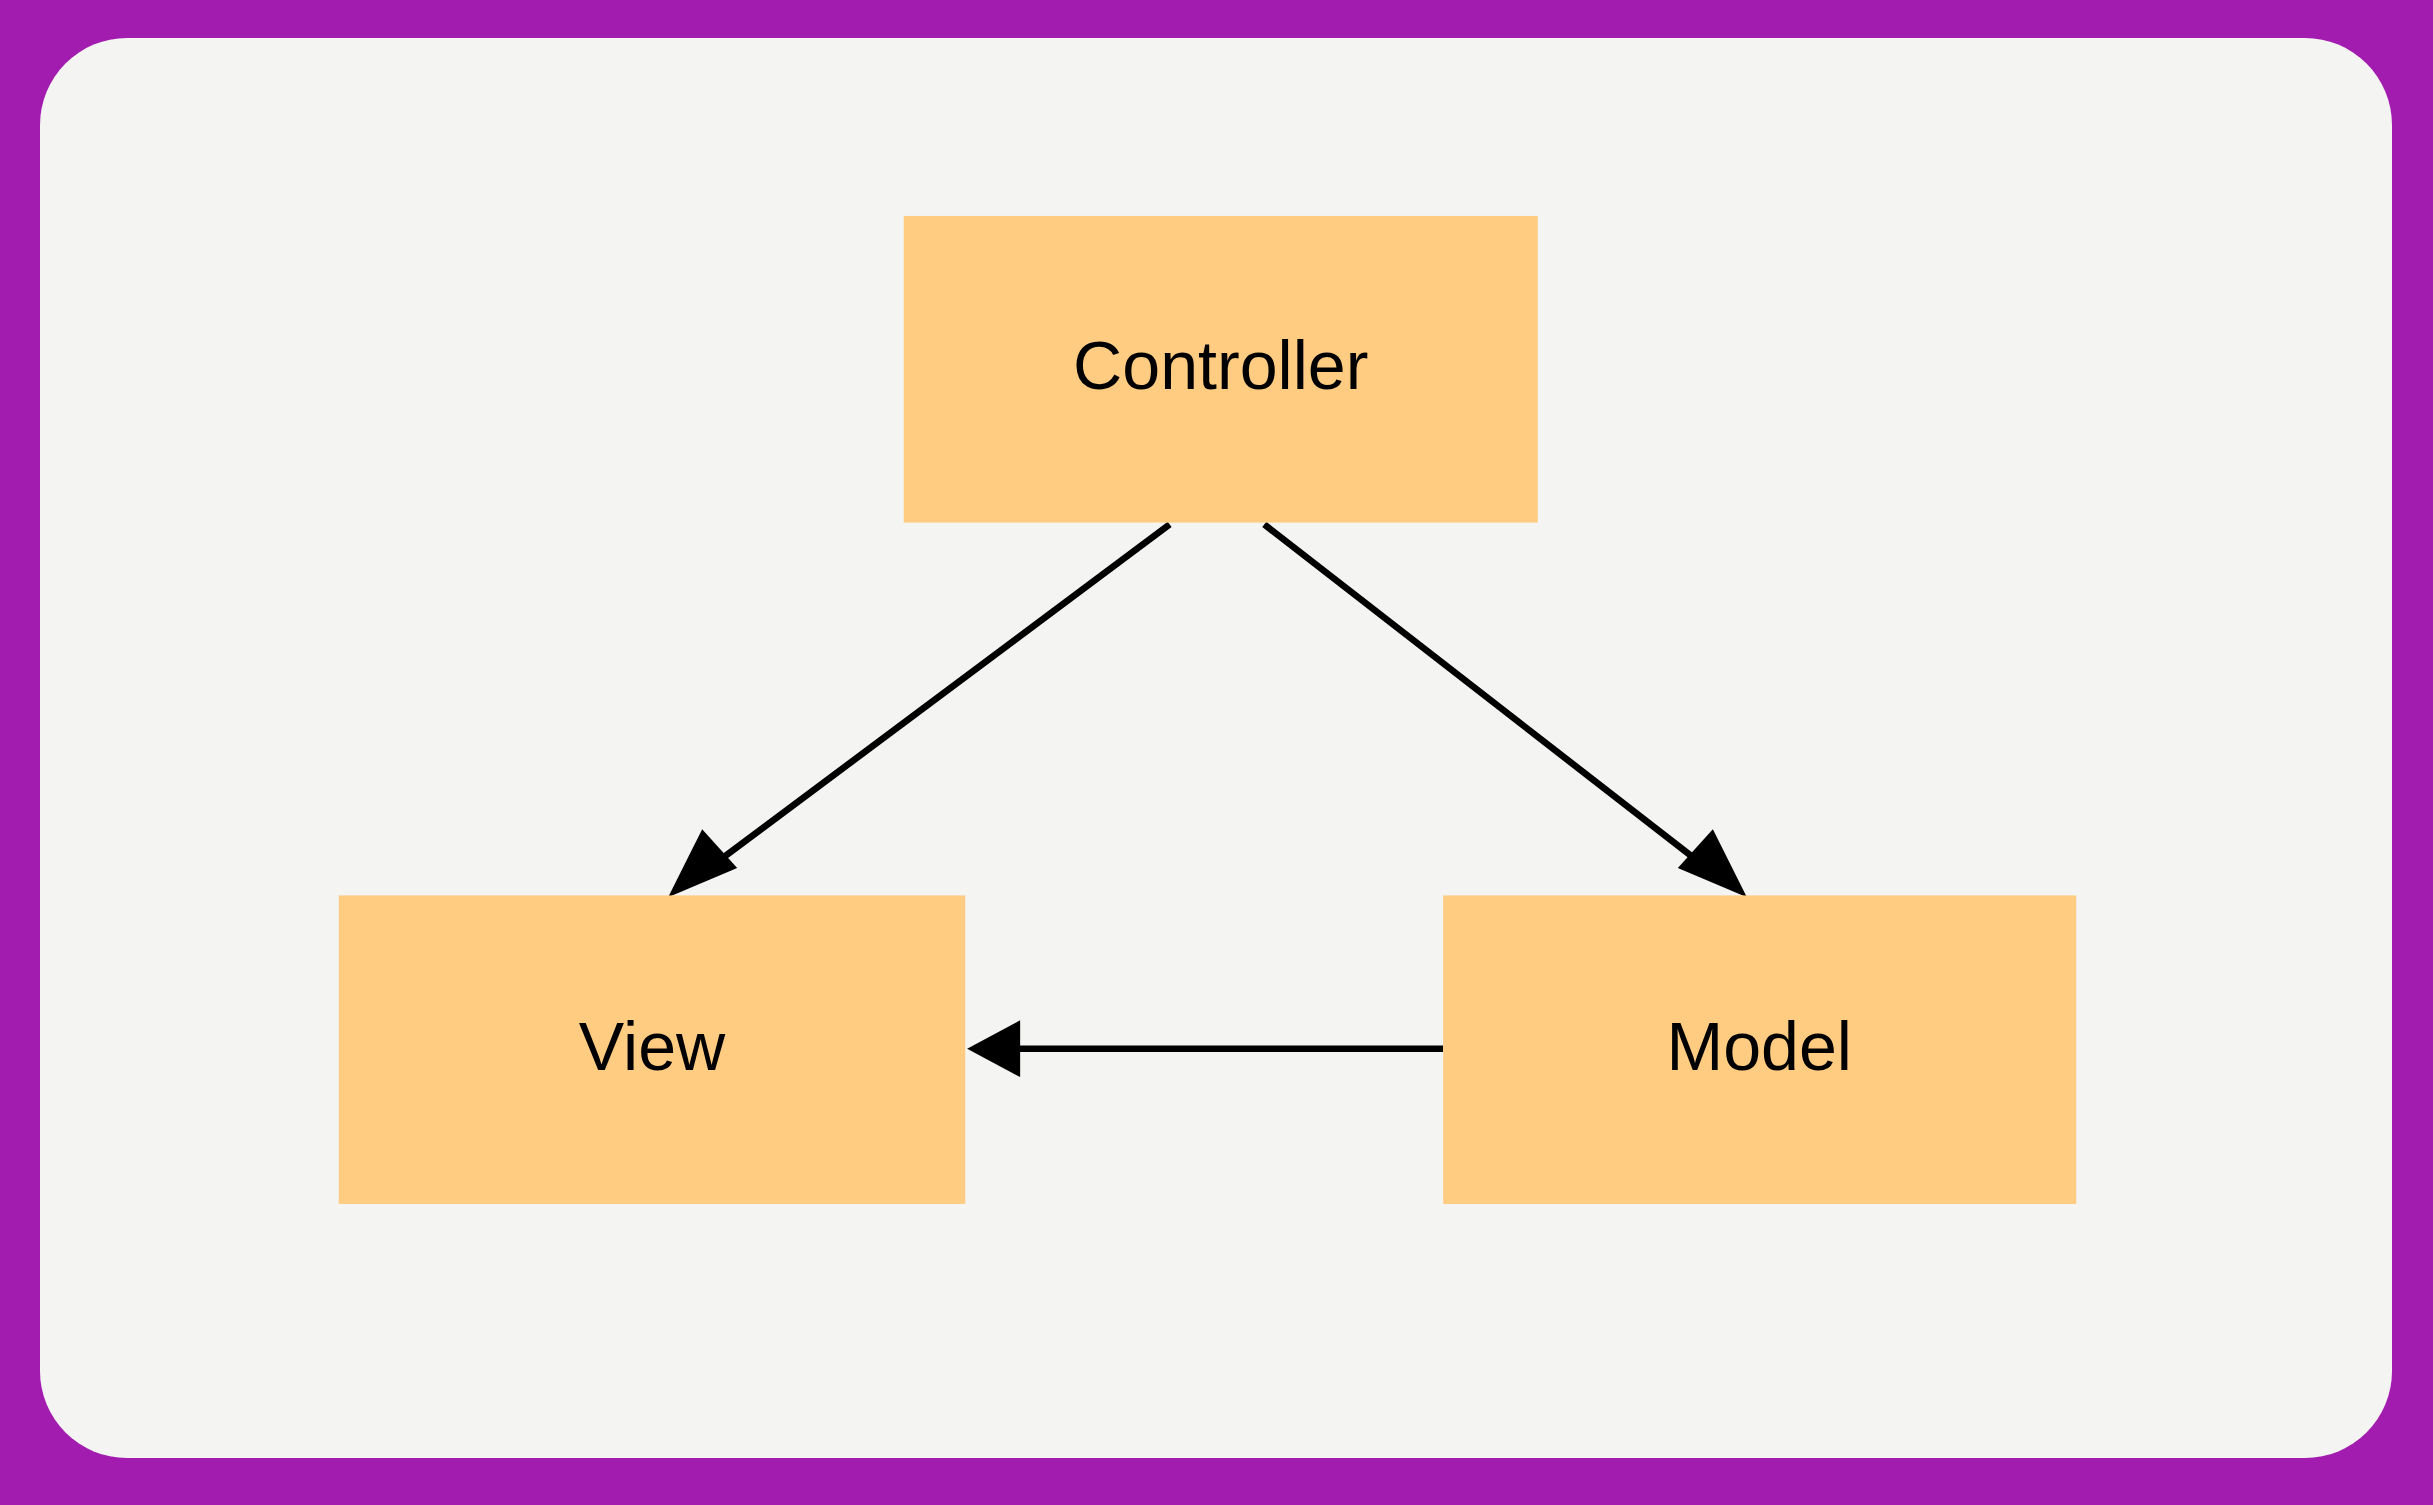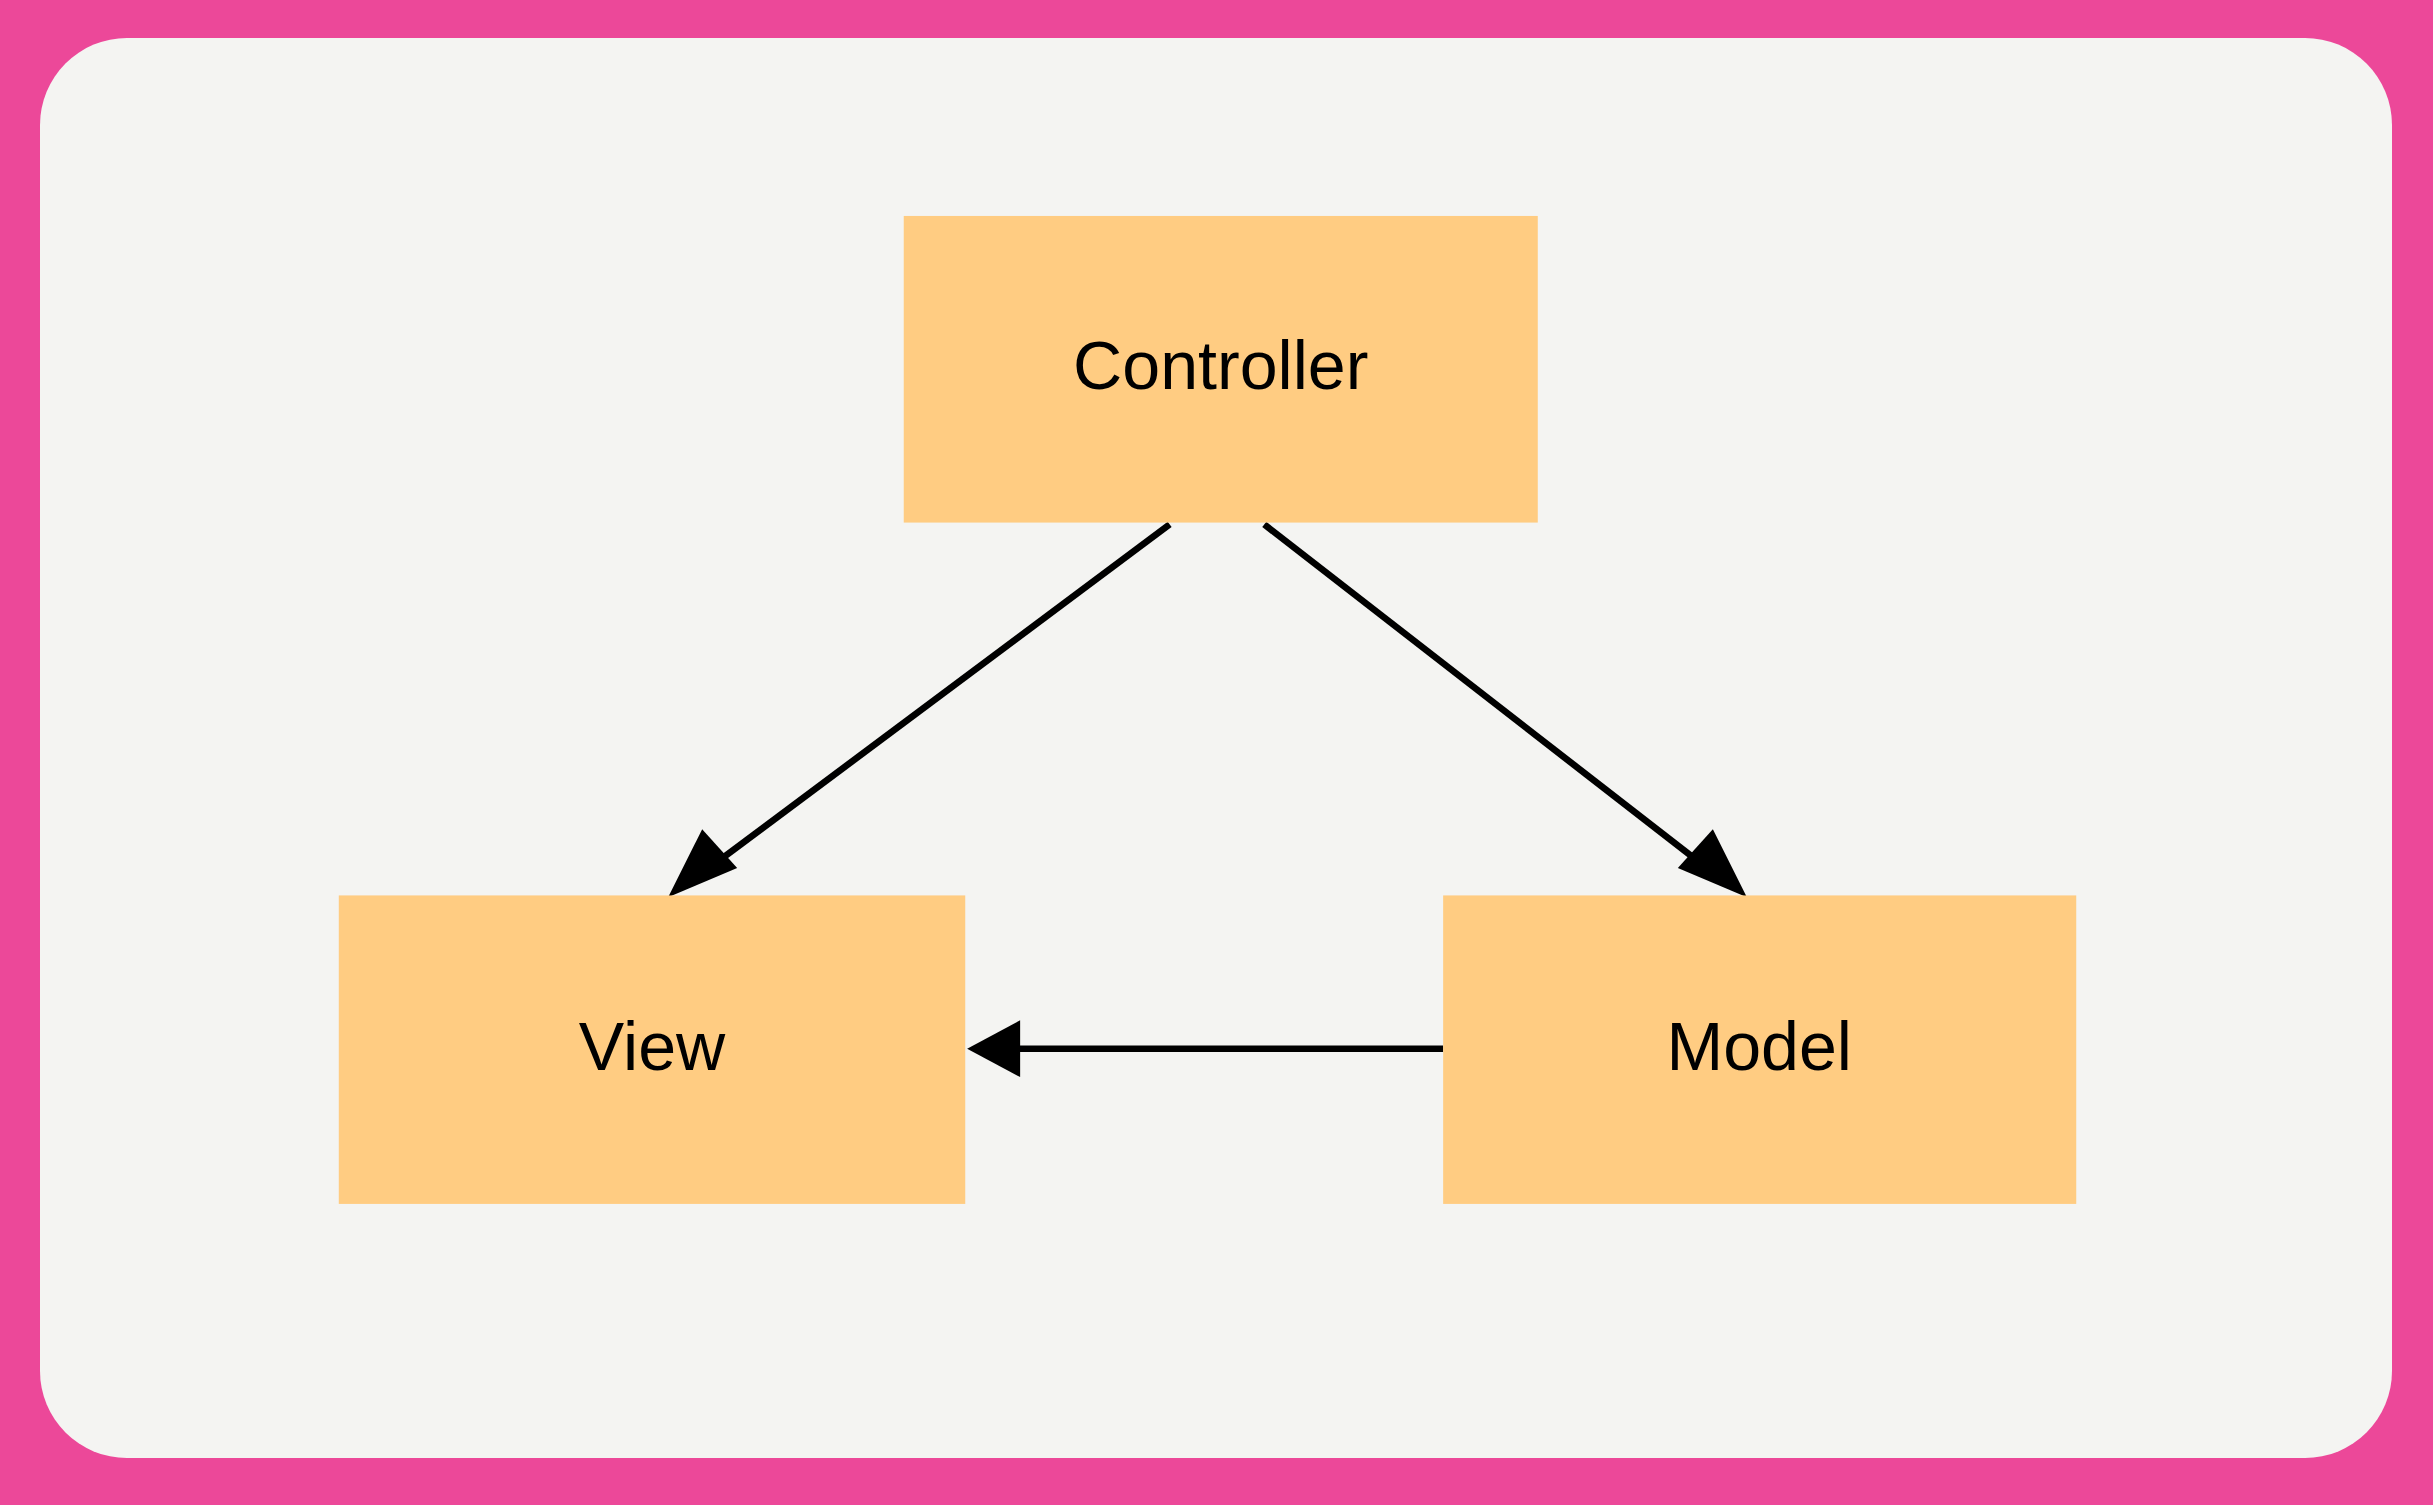--- a/index.html
+++ b/index.html
@@ -11,21 +11,21 @@
     width: 2433px;
     height: 1506px;
     overflow: hidden;
     font-family: "Liberation Sans", sans-serif;
   }
 
   #canvas {
     position: relative;
     width: 2433px;
     height: 1506px;
-    background: #ec4899;
+    background: #a21caf;
   }
 
   
   #panel {
     position: absolute;
     left: 40px;
     top: 38px;
     width: 2352px;
     height: 1420px;
     background: #f4f4f2;

